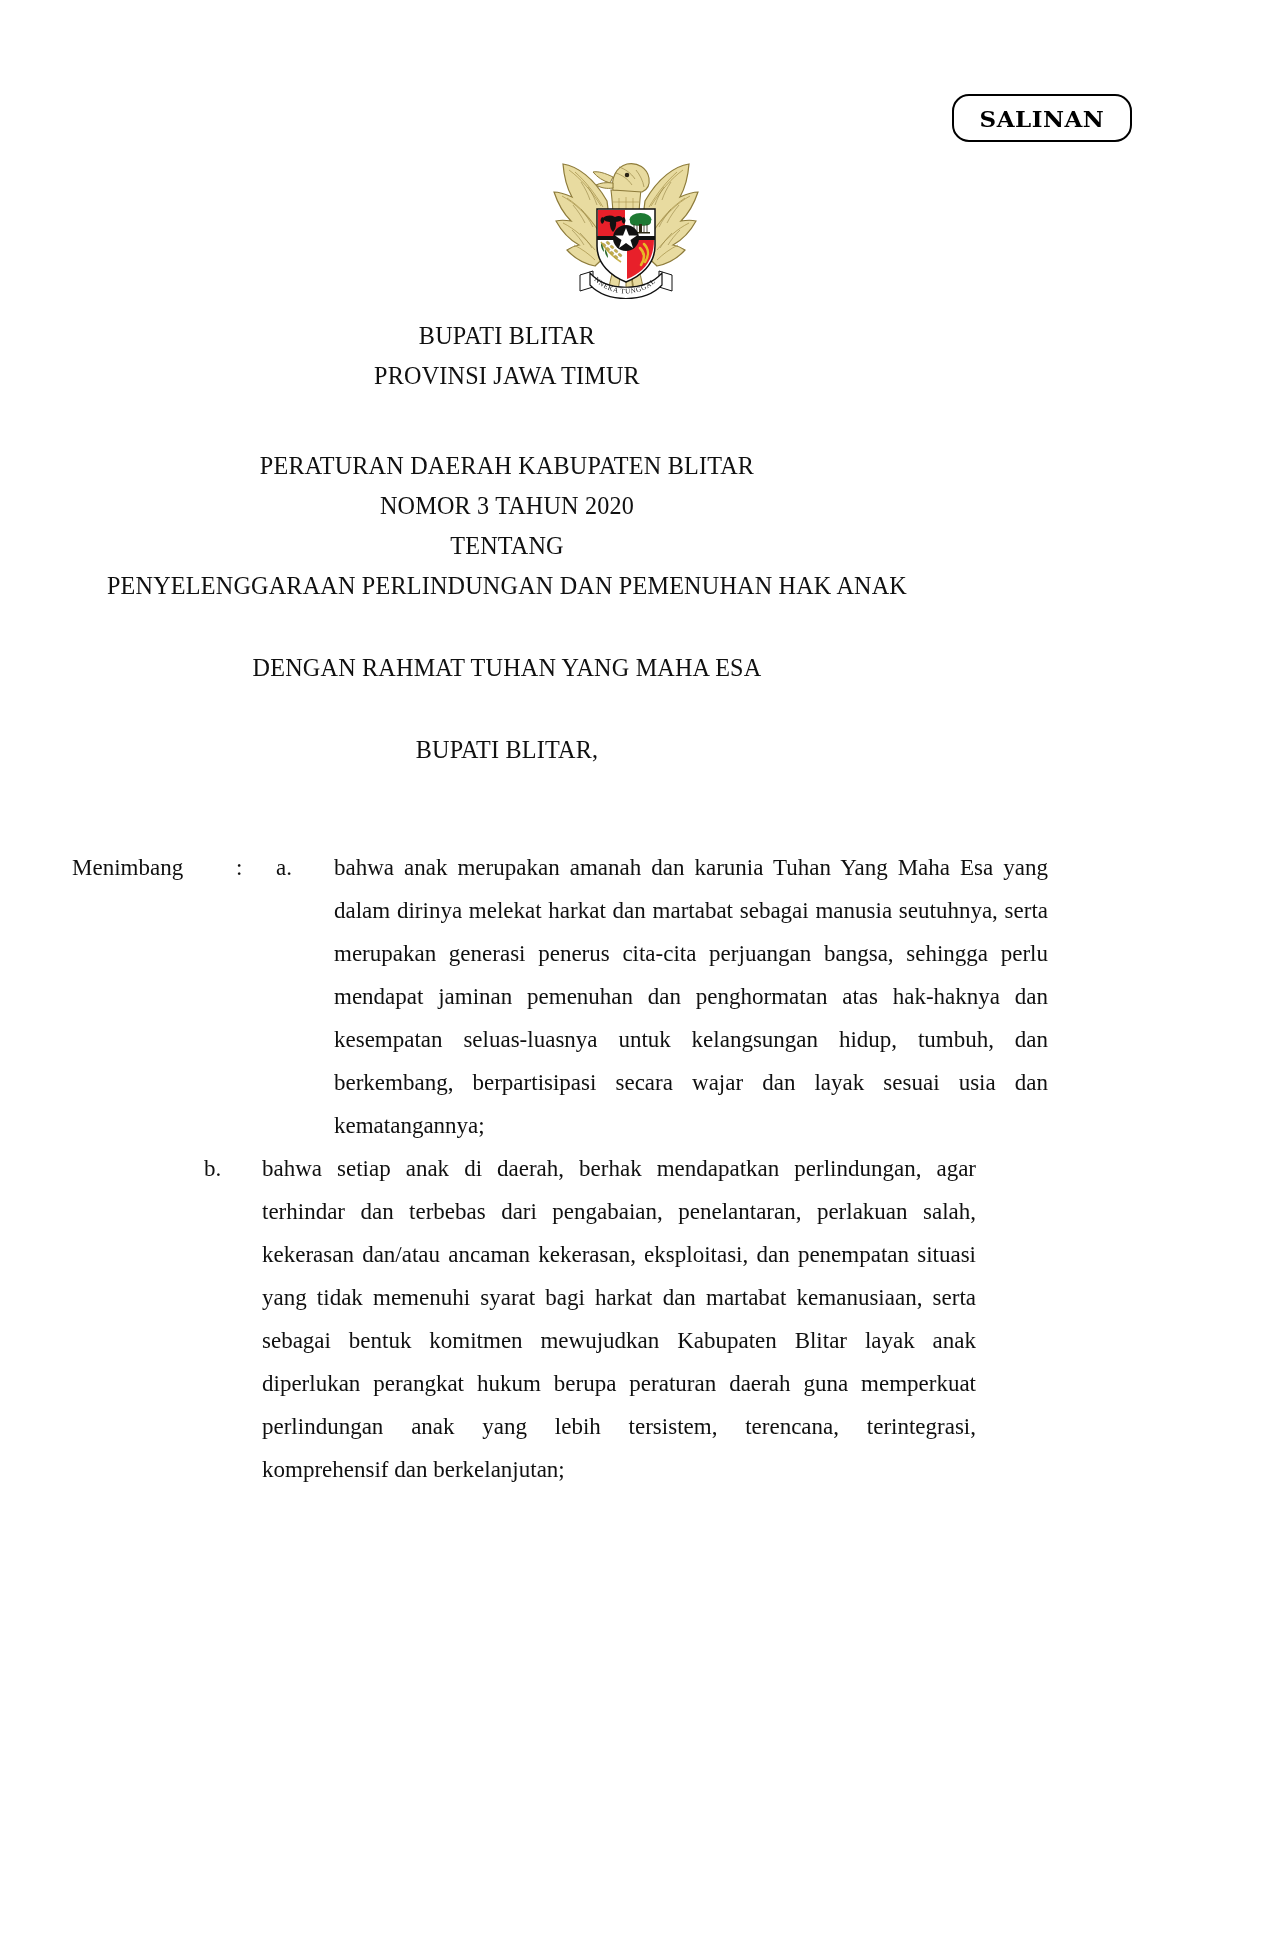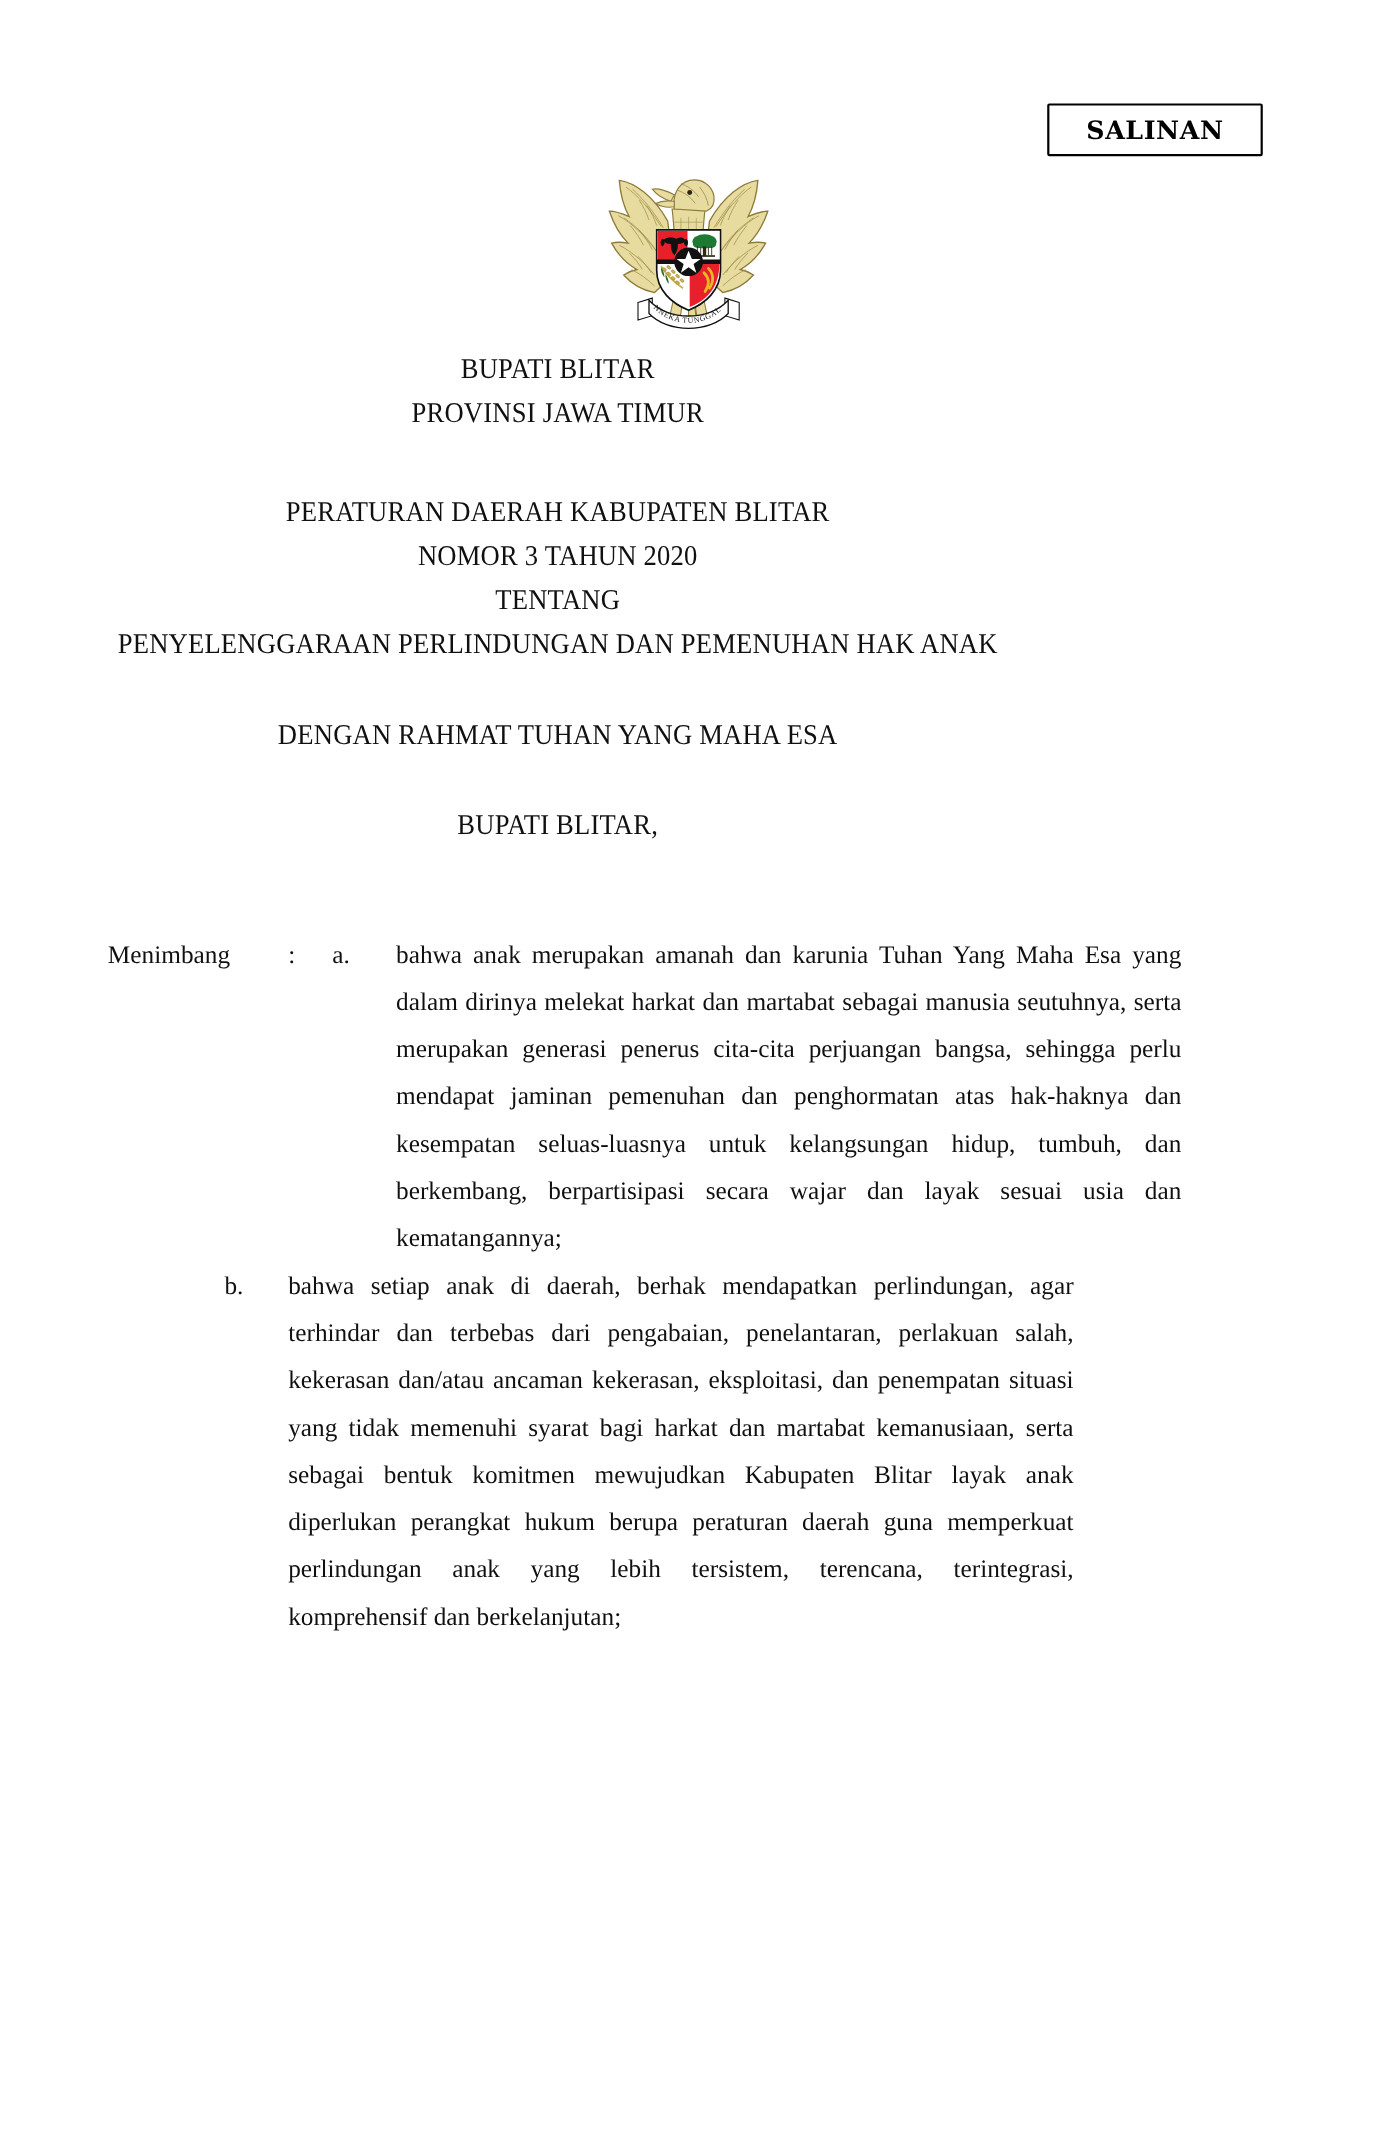--- a/index.html
+++ b/index.html
@@ -15,24 +15,24 @@
     overflow: hidden;
     font-family: "Liberation Serif", "DejaVu Serif", serif;
     color: #101010;
   }
 
   
   .salinan-box {
     position: absolute;
     left: 952px;
     top: 94px;
-    width: 196px;
+    width: 180px;
     height: 48px;
     border: 2.5px solid #000000;
-    border-radius: 2px;
+    border-radius: 17px;
     box-sizing: border-box;
     display: flex;
     align-items: center;
     justify-content: center;
     text-align: right;
   }
   .salinan-text {
     font-family: "DejaVu Serif", "Liberation Serif", serif;
     font-weight: bold;
     font-size: 23px;
@@ -76,21 +76,21 @@
     left: 0;
     top: 846px;
     width: 1270px;
   }
   .cons-row {
     display: flex;
     align-items: flex-start;
   }
   .cons-label {
     width: 164px;
-    margin-left: 98px;
+    margin-left: 72px;
     font-size: 23px;
     line-height: 43px;
     flex: 0 0 auto;
   }
   .cons-colon {
     width: 40px;
     font-size: 23px;
     line-height: 43px;
     flex: 0 0 auto;
   }

